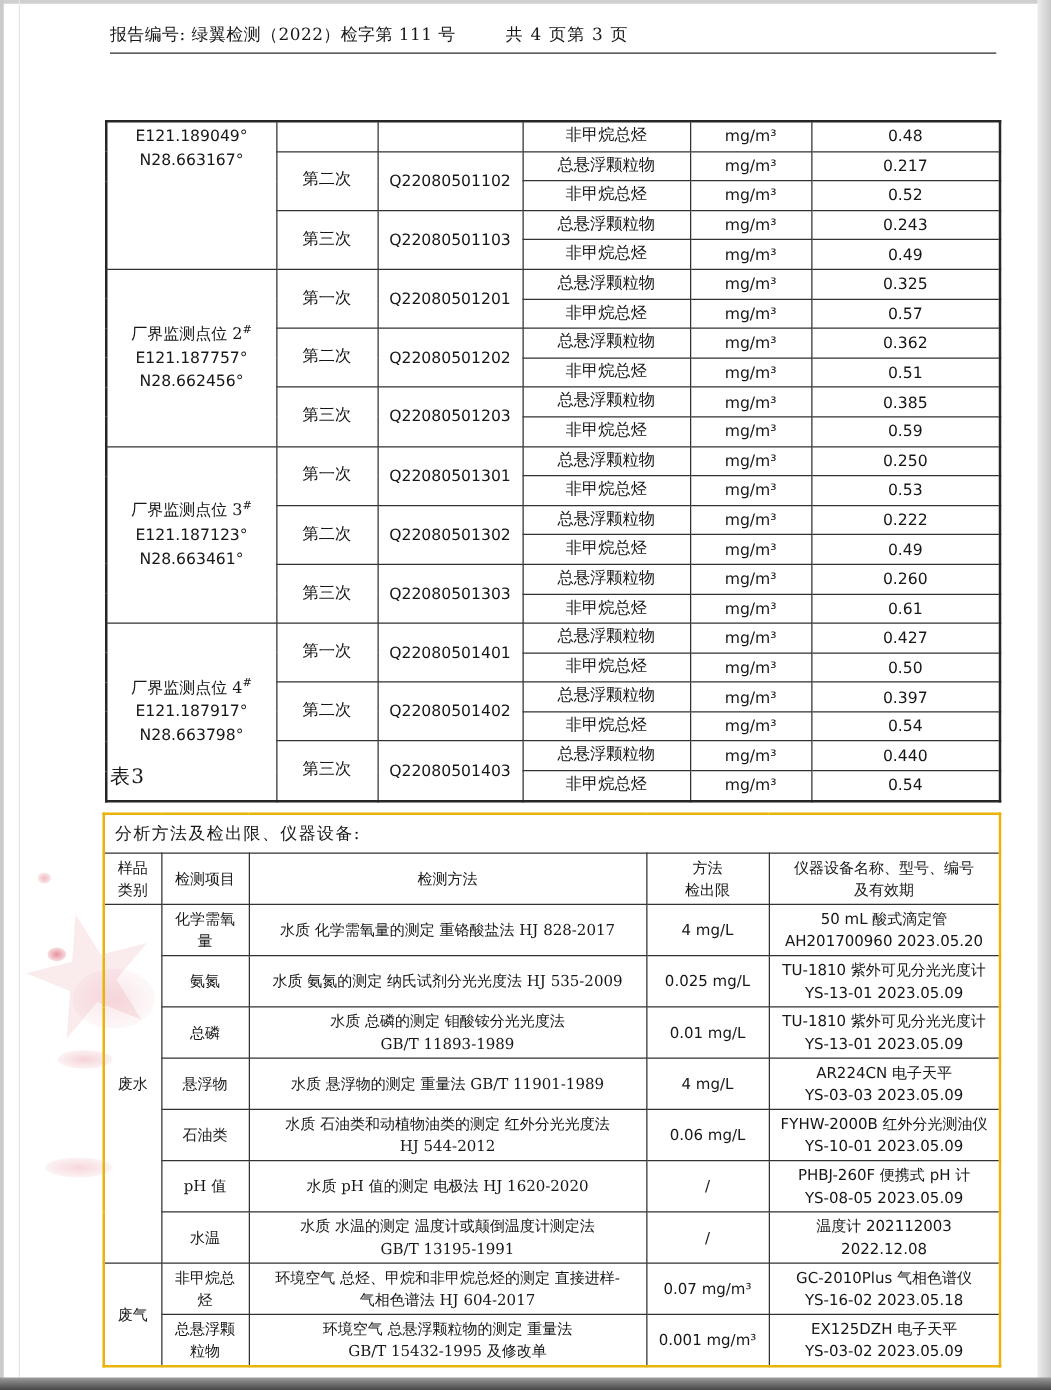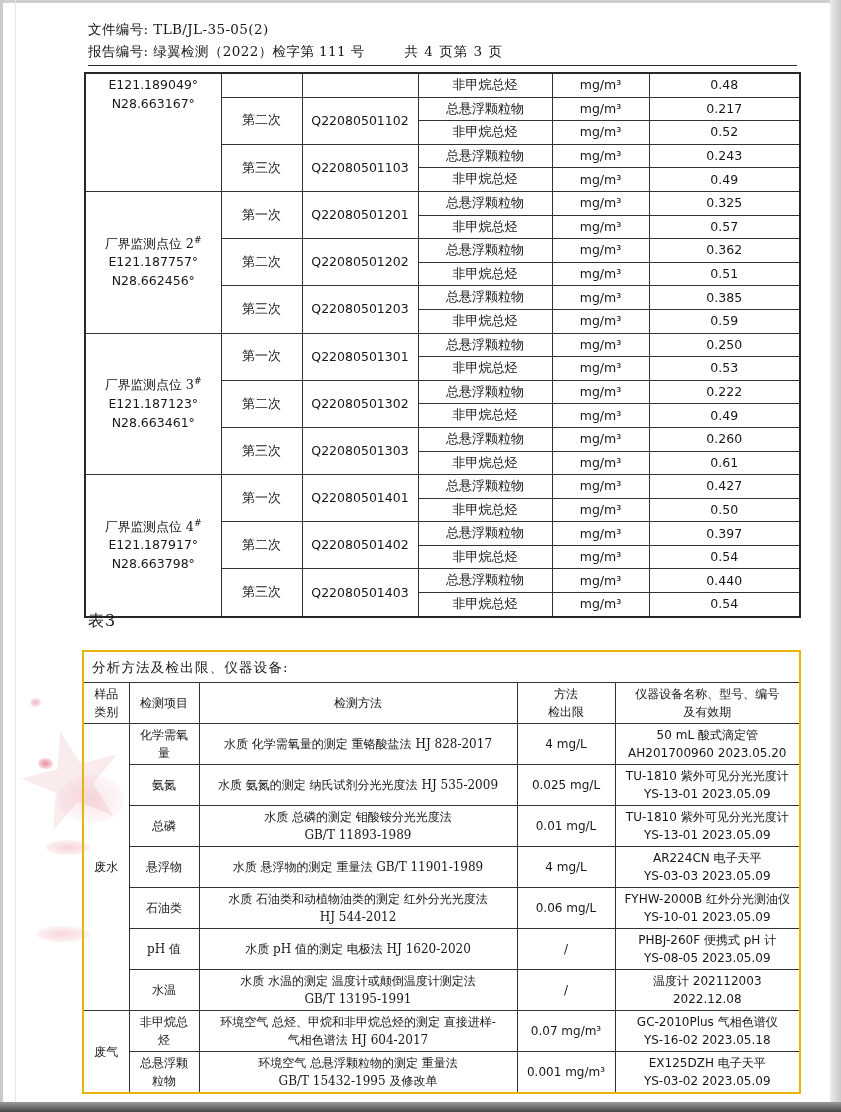--- a/index.html
+++ b/index.html
@@ -31,21 +31,21 @@
   .hdr-line1{height:23px;line-height:23px;}
   .hdr-line2{display:flex;justify-content:flex-start;align-items:flex-end;
     border-bottom:1.7px solid #2b2b2b;padding-bottom:3px;height:21px;line-height:21px;gap:40px;}
   .pageinfo{letter-spacing:1px;}
   
   table{border-collapse:collapse;table-layout:fixed;}
   td,th{border:1px solid #323232;text-align:center;vertical-align:middle;
     overflow:hidden;font-weight:400;}
   .lat{font-family:"DejaVu Sans","Liberation Sans",sans-serif;}
   
-  .t1{position:absolute;left:84px;top:72px;width:715px;border:2px solid #272727;}
+  .t1{position:absolute;left:84px;top:96px;width:715px;border:2px solid #272727;}
   .t1 td{height:22.6px;padding:0 2px;font-size:13px;line-height:1.12;}
   .t1 td.loc{font-size:12.8px;line-height:1.5;}
   .t1 td.loc.top{vertical-align:top;padding-top:2px;}
   .t1 sup{font-size:9px;}
   .t1 td.lat,.t1 .lat{font-size:12.5px;}
   
   .t3label{position:absolute;left:88px;top:611px;font-size:16px;letter-spacing:1px;}
   
   .t3{position:absolute;left:82px;top:650px;width:717px;border:2px solid #eab308;}
   .t3 td,.t3 th{font-size:12px;line-height:1.5;padding:2px 4px;}
@@ -67,21 +67,20 @@
 <div class="stamp">
   <span class="stamp-star">★</span>
   <span class="blob b1"></span>
   <span class="blob b2"></span>
   <span class="blob b3"></span>
   <span class="blob b4"></span>
   <span class="blob b5"></span>
 </div>
 
 <div class="hdr">
-  <div class="hdr-line1">文件编号: TLB/JL-35-05(2)</div>
   <div class="hdr-line2">
     <span>报告编号: 绿翼检测（2022）检字第 111 号</span>
     <span class="pageinfo">共 4 页第 3 页</span>
   </div>
 </div>
 
 <table class="t1">
   <colgroup>
     <col style="width:136px">
       <col style="width:81px">

